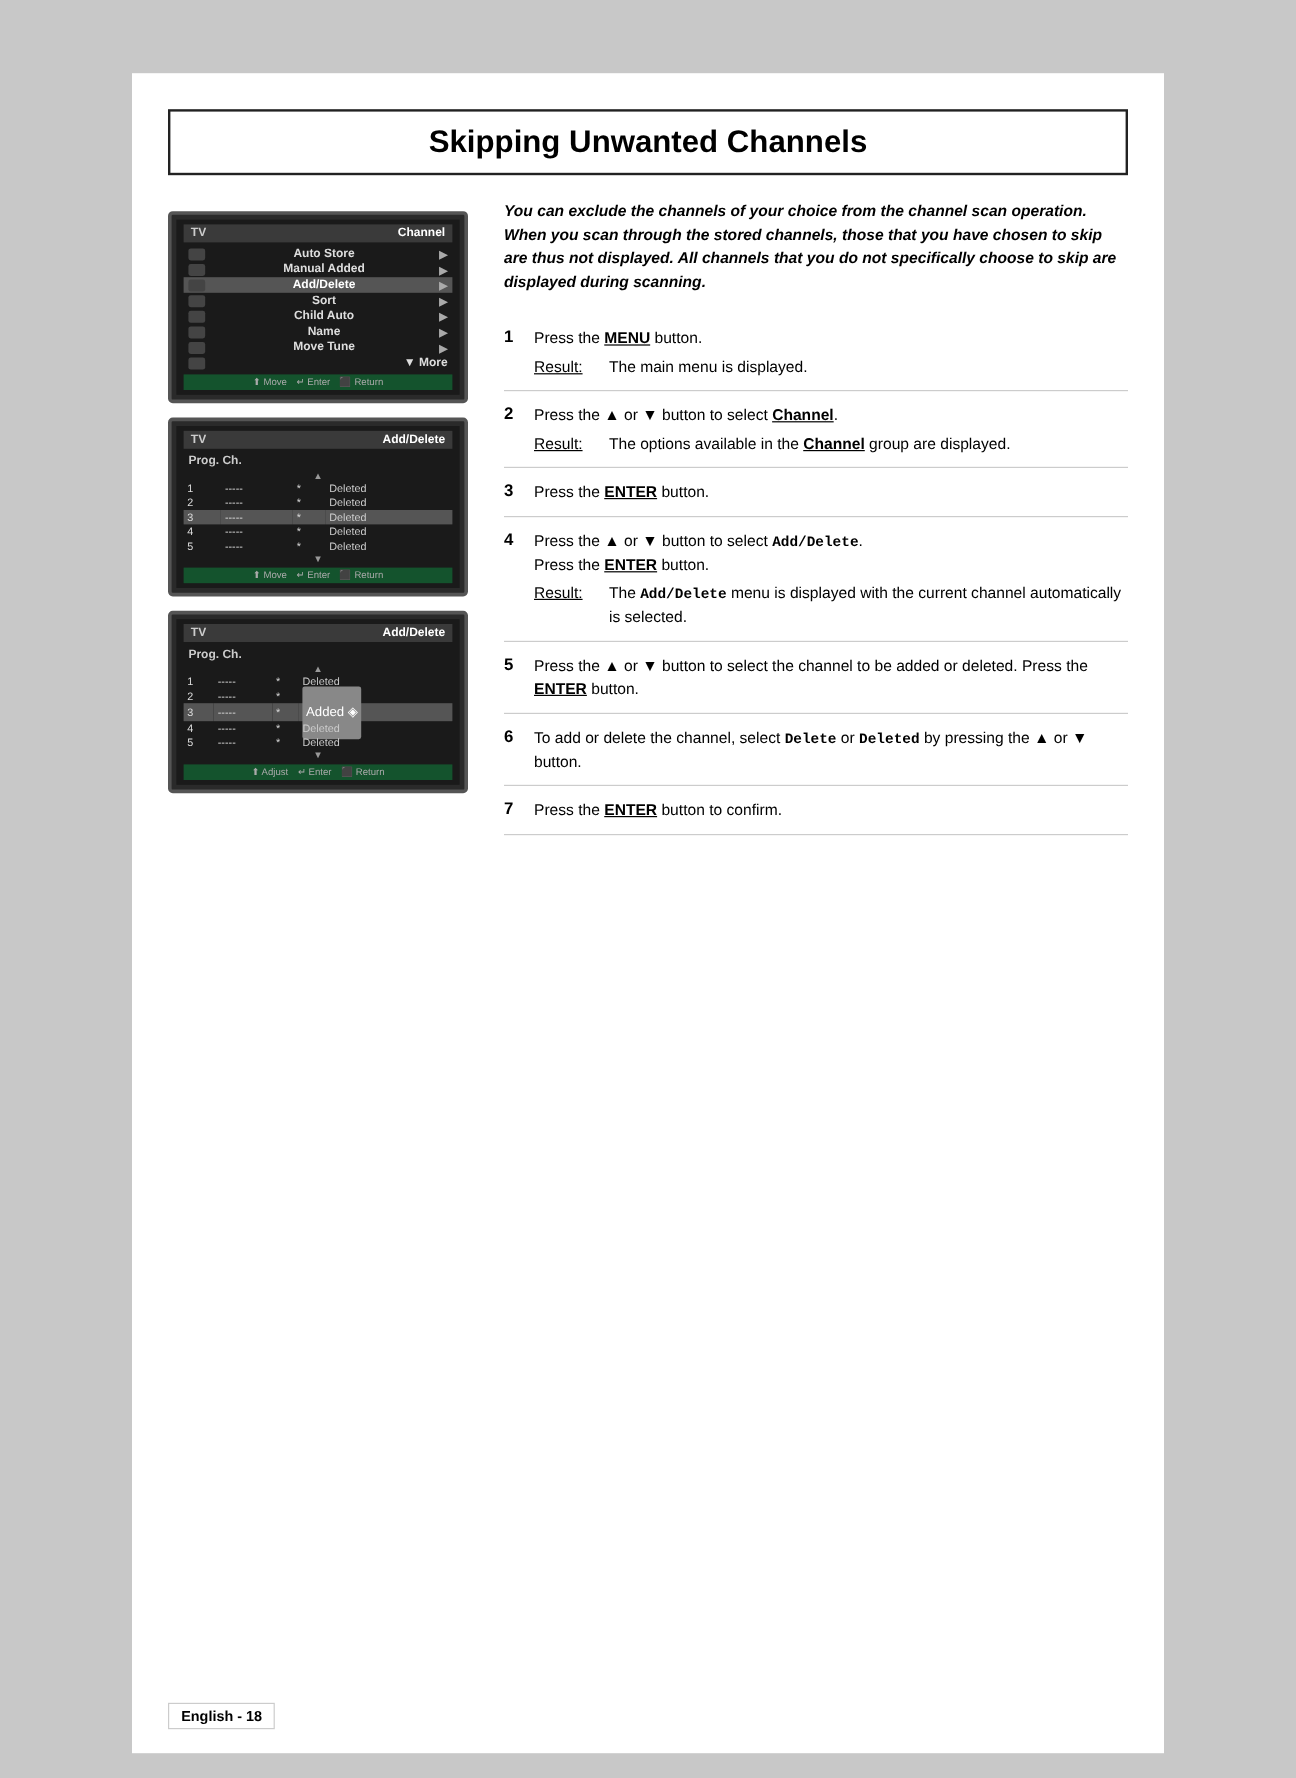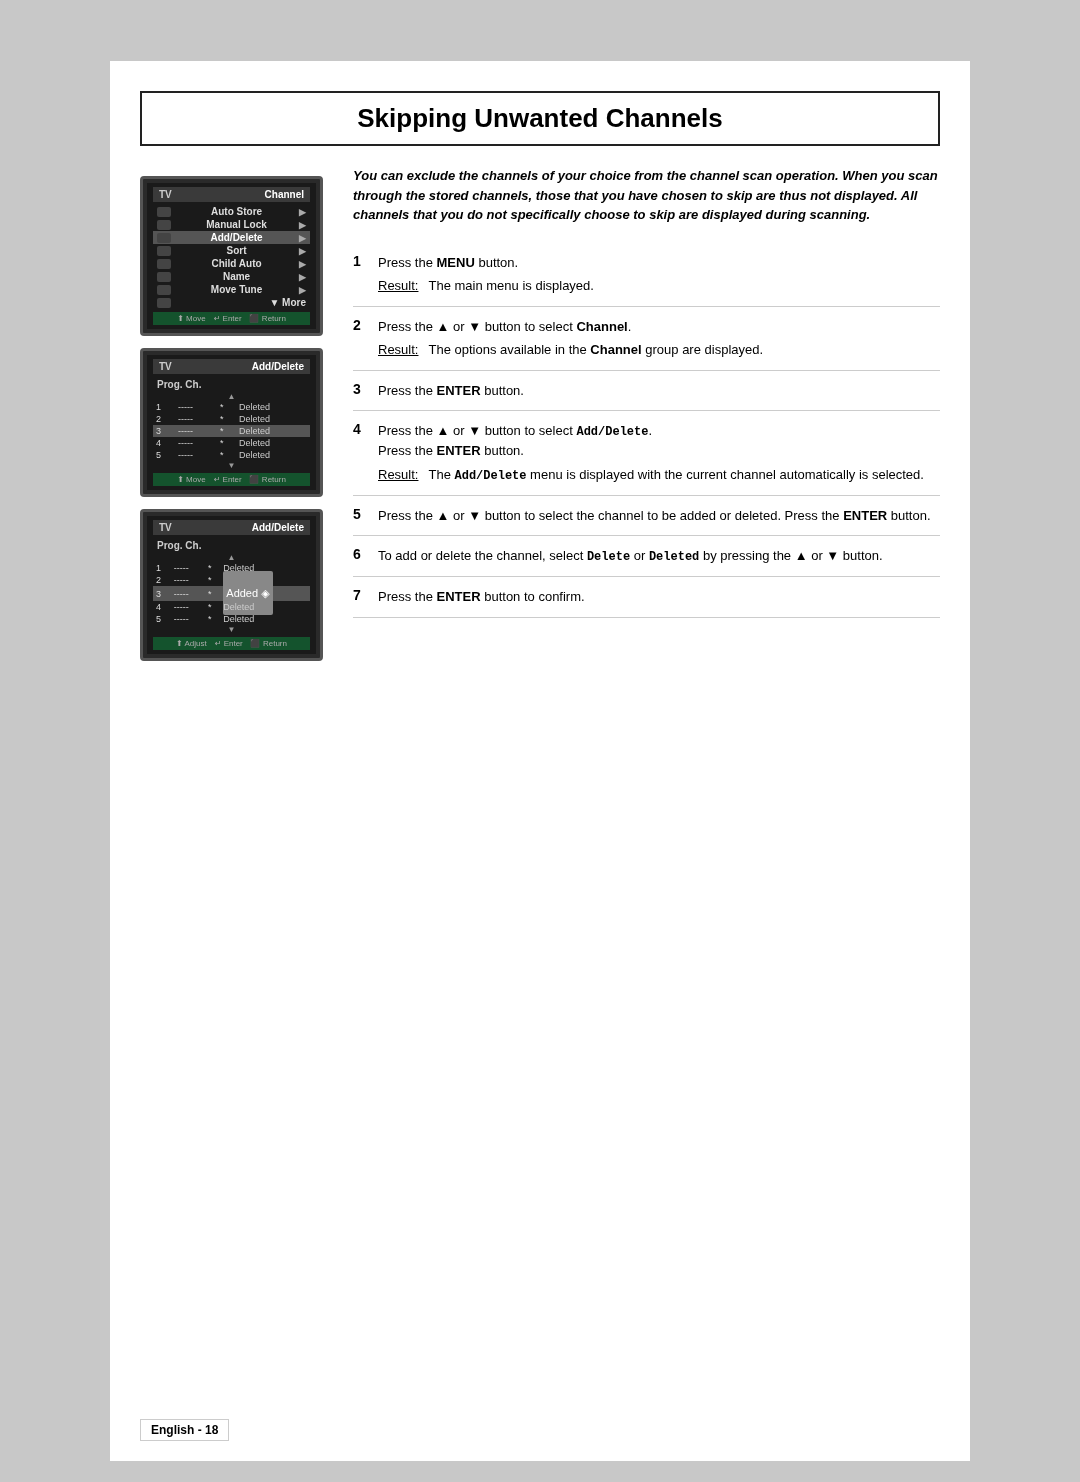--- a/index.html
+++ b/index.html
@@ -35,21 +35,21 @@
     }
     
     .content {
       display: flex;
       flex-direction: row;
       margin: 0 30px;
       gap: 20px;
     }
     
     .left-col {
-      width: 183px;
+      width: 250px;
       flex-shrink: 0;
       display: flex;
       flex-direction: column;
       gap: 12px;
       margin-top: 10px;
     }
     
     .right-col {
       flex: 1;
       padding-left: 10px;
@@ -167,29 +167,29 @@
       color: #000;
     }
     .step-content {
       padding: 10px 0;
       font-size: 13px;
       color: #000;
       line-height: 1.5;
     }
     .step-content .result-row {
       display: flex;
-      gap: 10px;
+      gap: 22px;
       margin-top: 4px;
     }
     .step-content .result-label {
       text-decoration: underline;
       font-weight: normal;
       white-space: nowrap;
     }
-    .step-content b { font-weight: bold; }
+    .step-content b { font-weight: bold; text-decoration: underline; }
     .step-content .mono { font-family: 'Courier New', monospace; font-weight: bold; font-size: 12px; }
     
     .page-footer {
       position: absolute;
       bottom: 20px;
       left: 30px;
       font-size: 12px;
       font-weight: bold;
       color: #000;
       border: 1px solid #ccc;
@@ -215,21 +215,21 @@
             <span class="tv-label">TV</span>
             <span class="menu-label">Channel</span>
           </div>
           <div class="menu-item icon-row">
             <span class="menu-item-icon"></span>
             <span>Auto Store</span>
             <span class="arrow">▶</span>
           </div>
           <div class="menu-item icon-row">
             <span class="menu-item-icon"></span>
-            <span>Manual Lock</span>
+            <span>Manual Added</span>
             <span class="arrow">▶</span>
           </div>
           <div class="menu-item highlighted icon-row">
             <span class="menu-item-icon"></span>
             <span>Add/Delete</span>
             <span class="arrow">▶</span>
           </div>
           <div class="menu-item icon-row">
             <span class="menu-item-icon"></span>
             <span>Sort</span>

